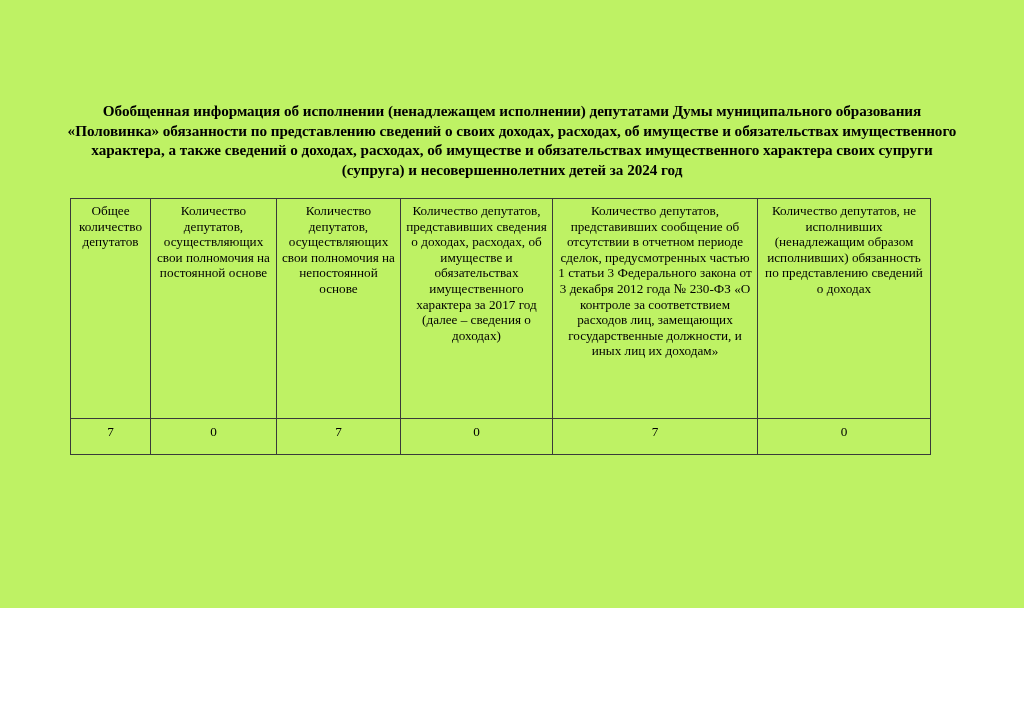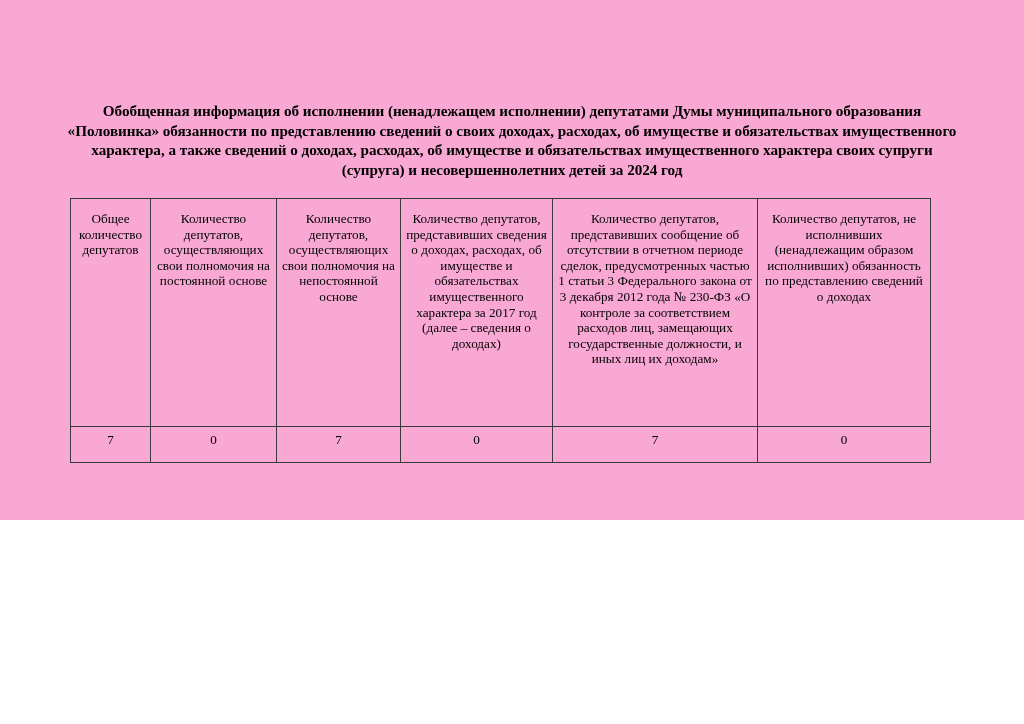--- a/index.html
+++ b/index.html
@@ -10,22 +10,22 @@
   body {
     width: 1024px;
     height: 724px;
     font-family: "Liberation Serif", "DejaVu Serif", serif;
     color: #000000;
     -webkit-font-smoothing: antialiased;
   }
   .page {
     position: relative;
     width: 1024px;
-    height: 520px;
-    background: #f9a8d4;
+    height: 608px;
+    background: #bef264;
     overflow: hidden;
   }
   .doc-title {
     position: absolute;
     left: 62px;
     top: 101px;
     width: 900px;
     text-align: center;
     font-weight: bold;
     font-size: 15.2px;
@@ -39,21 +39,21 @@
     width: 860px;
   }
   table.info-table {
     border-collapse: collapse;
     width: 860px;
     table-layout: fixed;
   }
   table.info-table td {
     border: 1px solid #3a3a3a;
     vertical-align: top;
-    padding: 12px 4px 0 4px;
+    padding: 4px 4px 0 4px;
     font-size: 13.2px;
     line-height: 15.6px;
     text-align: center;
   }
   tr.header-row td {
     height: 215px;
   }
   tr.data-row td {
     height: 30px;
     vertical-align: top;

